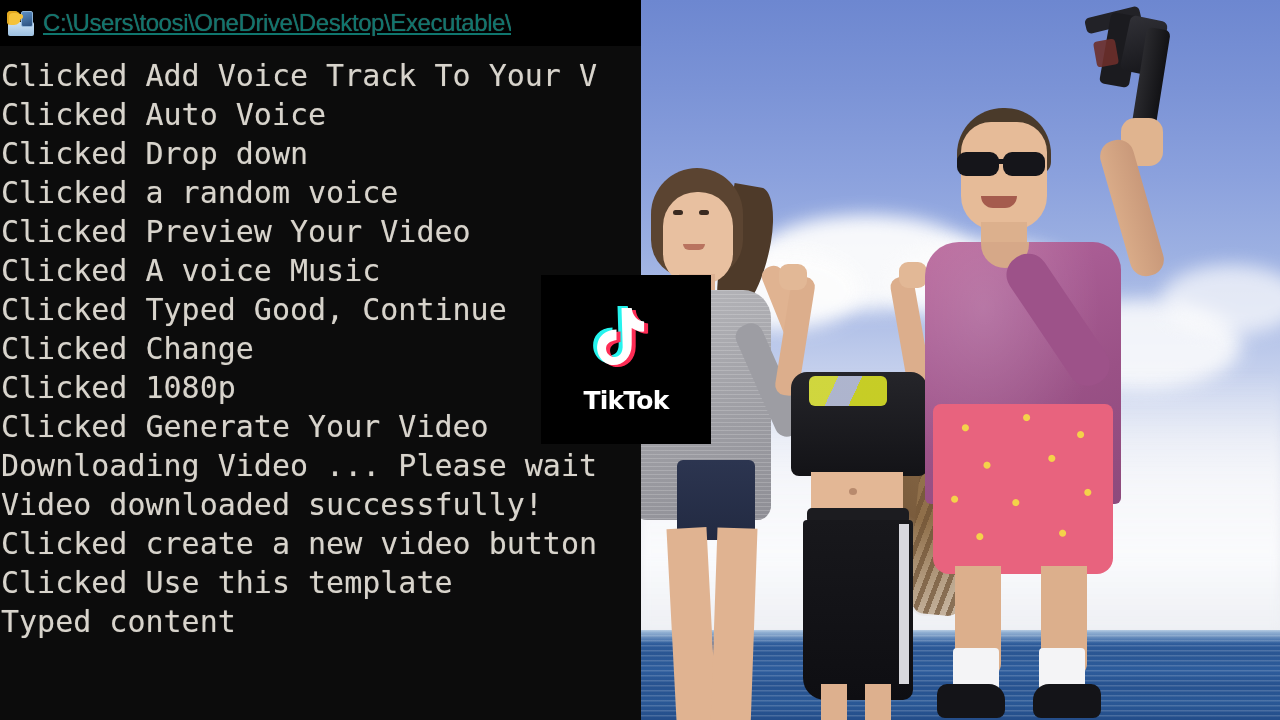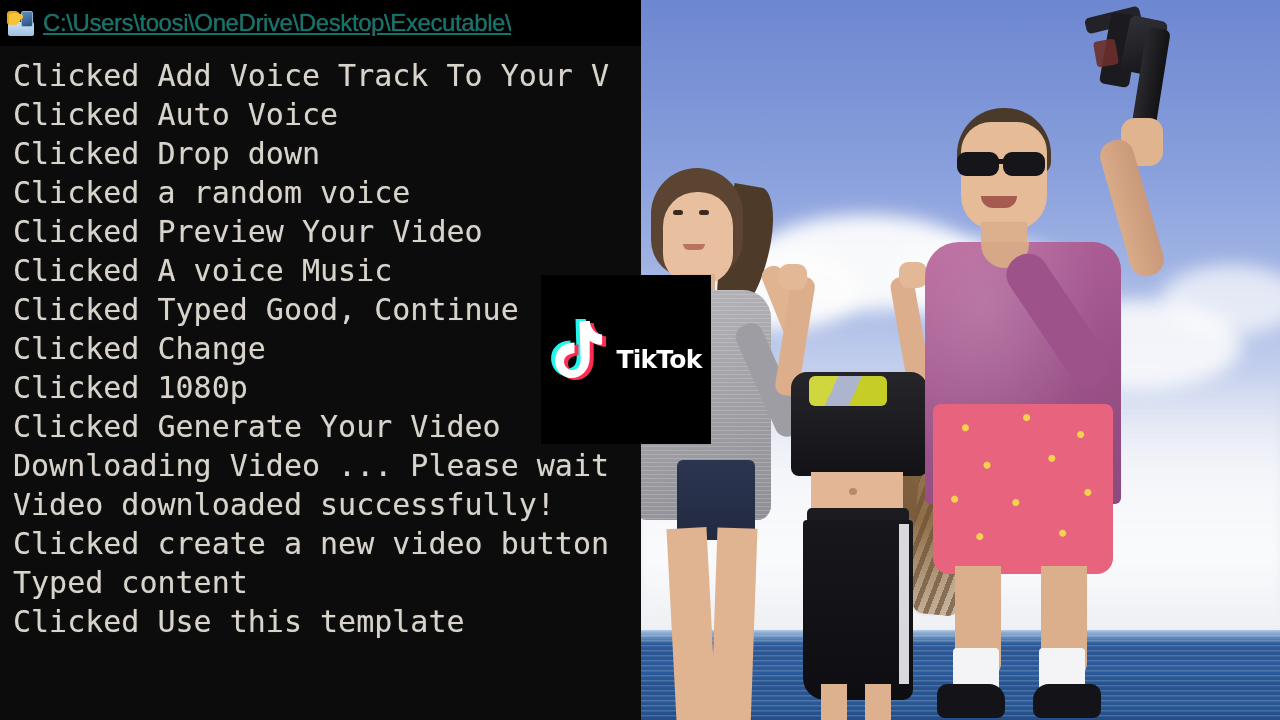--- a/index.html
+++ b/index.html
@@ -174,33 +174,33 @@
     background:#f5c23a; border-radius:4px 7px 7px 4px; box-shadow:2px 2px 0 #e2a81f inset; }
   #cmd-icon .i-hand::after { content:""; position:absolute; left:9px; top:3px; width:7px; height:5px;
     background:#f5c23a; border-radius:3px; }
   #title-text {
     color:#0f766e; font-family:"Liberation Sans", sans-serif;
     font-size:24px; font-weight:400; letter-spacing:-.4px;
     white-space:nowrap; overflow:hidden; text-shadow:0 0 1px rgba(255,255,255,.35);text-decoration:underline;
   }
   #console {
     position:absolute; left:0; top:46px; width:641px; bottom:0;
-    padding:10px 0 0 12px;
+    padding:10px 0 0 0;
   }
   .console-line {
     color:#d8d4cc; font-family:"DejaVu Sans Mono", monospace;
     font-size:30px; line-height:39px; white-space:pre;
     padding-left:1px; letter-spacing:0px;
     text-shadow:0 0 1px rgba(216,212,204,.4);
   }
 
   
   #tiktok {
     position:absolute; left:541px; top:275px; width:170px; height:169px;
-    background:#000; display:flex; 
+    background:#000; display:flex; flex-direction:column;
     align-items:center; justify-content:center; z-index:5;
   }
   #tt-note { position:relative; width:66px; height:74px; margin-bottom:8px; }
   #tt-wordmark {
     color:#fff; font-family:"DejaVu Sans", sans-serif; font-weight:bold;
     font-size:25px; letter-spacing:-.8px; line-height:1;
   }
 </style>
 </head>
 <body>
@@ -305,22 +305,22 @@
         <div class="console-line">Clicked a random voice</div>
         <div class="console-line">Clicked Preview Your Video</div>
         <div class="console-line">Clicked A voice Music</div>
         <div class="console-line">Clicked Typed Good, Continue</div>
         <div class="console-line">Clicked Change</div>
         <div class="console-line">Clicked 1080p</div>
         <div class="console-line">Clicked Generate Your Video</div>
         <div class="console-line">Downloading Video ... Please wait</div>
         <div class="console-line">Video downloaded successfully!</div>
         <div class="console-line">Clicked create a new video button</div>
+        <div class="console-line">Clicked Use this template</div>
         <div class="console-line">Typed content</div>
-        <div class="console-line">Clicked Use this template</div>
       </div>
   </div>
 
   <div id="tiktok">
     <div id="tt-note">
       <svg viewBox="0 0 66 74" width="66" height="74" aria-hidden="true">
 
         <path d="M28.5 2 h10.2 c0.9 7.4 5.1 12.9 12.4 13.4 v10.2 c-4.3 0.4 -8.1 -1 -12.4 -3.6 v16.5
                  c0 20.9 -22.8 27.4 -32 12.4 -5.9 -9.7 -2.3 -26.7 16.8 -27.4 v10.5 c-1.5 0.2 -3 0.6 -4.4 1.2
                  -4.2 1.4 -6.6 4.1 -5.9 8.8 1.3 9 17.8 11.7 16.4 -5.9 z" fill="#25F4EE" transform="translate(-4,-2)"></path>

